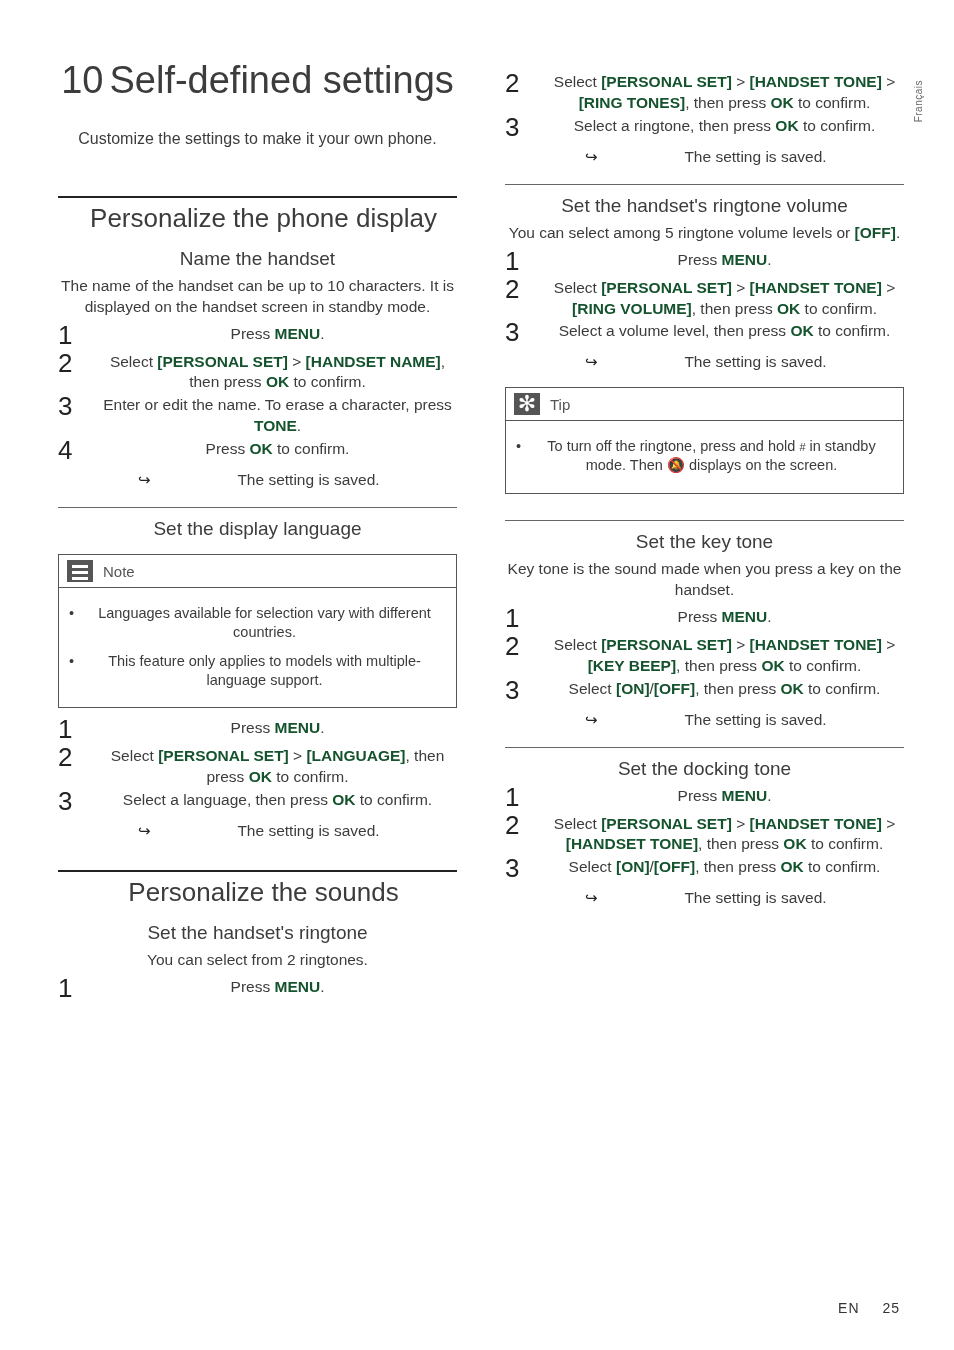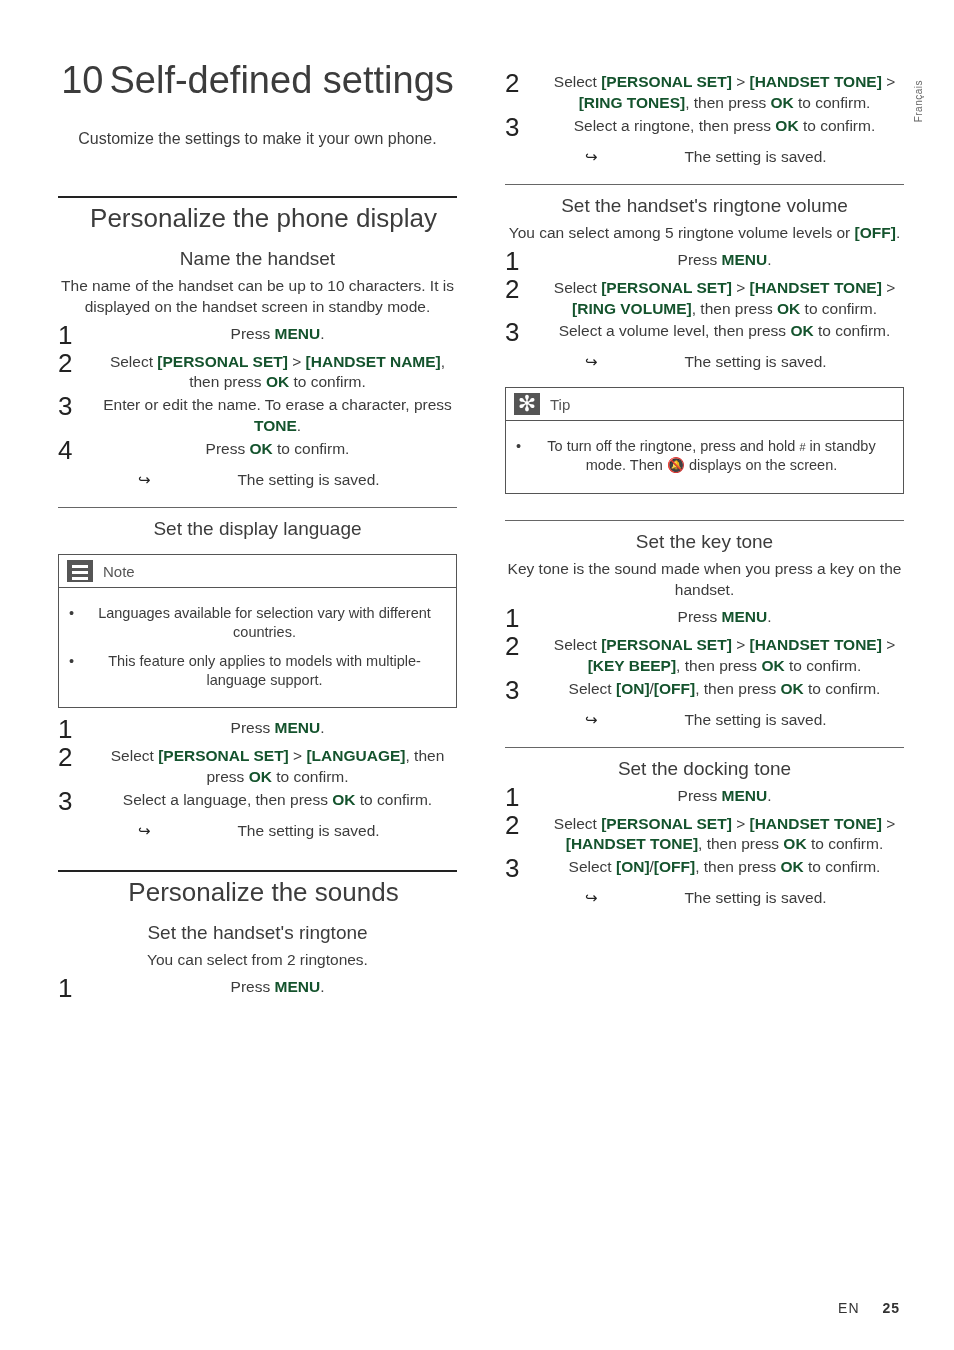--- a/index.html
+++ b/index.html
@@ -24,21 +24,21 @@
   .result::before { content: "↪"; position: absolute; left: 40px; top: 0; font-size: 15px; color: #222; }
   .callout { border: 1px solid #555; margin: 14px 0 10px 0; }
   .callout-head { display: flex; align-items: center; padding: 5px 8px; border-bottom: 1px solid #555; gap: 10px; }
   .callout-head .icon-wrap { width: 26px; height: 22px; background: #555; display: flex; align-items: center; justify-content: center; color: #fff; font-size: 20px; position:relative; }
   .callout-head .label { font-size: 15px; font-weight: 300; color: #555; }
   .callout-body { padding: 6px 10px 8px 10px; }
   .callout-body ul { list-style: none; }
   .callout-body li { position: relative; padding-left: 14px; font-size: 14.5px; font-weight: 300; line-height: 1.3; margin: 10px 0; color:#3c3c3c;}
   .callout-body li::before { content: "•"; position: absolute; left: 0; top: 0; }
   .footer { position: absolute; bottom: 34px; right: 54px; font-size: 14px; font-weight: 300; color: #333; letter-spacing: 1px; }
-  .footer .pg { margin-left: 18px; font-weight: 700; }
+  .footer .pg { margin-left: 18px; font-weight: 400; }
   .note-icon-lines::before{ content:""; position:absolute; width:16px; height:3px; background:#fff; top:5px; left:5px; box-shadow: 0 6px 0 #fff, 0 12px 0 #fff;}
   .note-icon-lines::after{ content:""; position:absolute; width:9px; height:3px; background:#fff; top:11px; left:5px; }
   .tip-star { font-size:22px; line-height:1; }
 </style>
 </head>
 <body>
 
 <div class="page">
   <div class="side-tab">Français</div>
 

